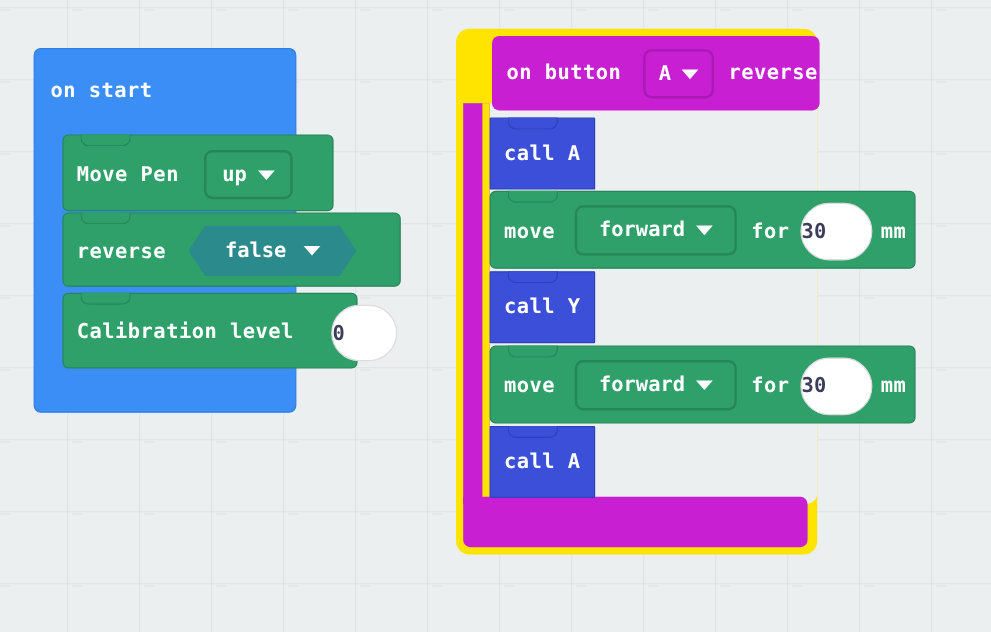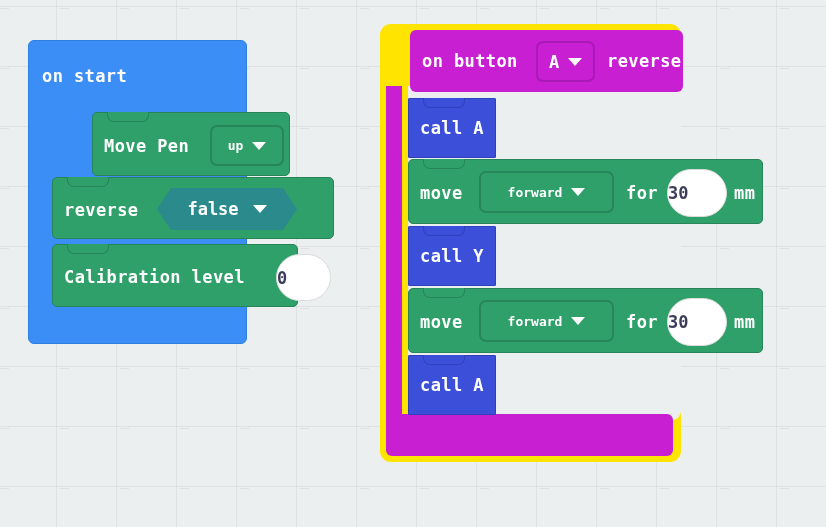--- a/index.html
+++ b/index.html
@@ -39,38 +39,38 @@
     position:absolute;color:#fff;font-size:17px;font-weight:bold;
     letter-spacing:0.4px;white-space:nowrap;line-height:1;
   }
   
   .onstart{
     left:28px;top:40px;width:219px;height:304px;
     background:#3a8ef6;border:1px solid #2f7fe0;border-radius:6px;
   }
   
   .grn{background:#2fa069;border:1px solid #27855a;border-radius:5px;}
-  .gr1{left:52px;top:112px;width:198px;height:64px;margin-left:40px;}
+  .gr1{left:52px;top:112px;width:226px;height:64px;}
   .gr2{left:52px;top:177px;width:282px;height:62px;}
   .gr3{left:52px;top:244px;width:246px;height:63px;padding-left:16px;}
   
   .notch-top{
     position:absolute;left:14px;top:-1px;width:40px;height:9px;
     background:#2fa069;border-left:1px solid #27855a;border-right:1px solid #27855a;
     border-bottom:1px solid #27855a;border-radius:0 0 7px 7px;
   }
   .notch-top-blue{
     position:absolute;left:14px;top:-1px;width:40px;height:9px;
     background:#3b4fd8;border-left:1px solid #3040bb;border-right:1px solid #3040bb;
     border-bottom:1px solid #3040bb;border-radius:0 0 7px 7px;
   }
   
   .ddown{
     position:absolute;background:#2fa069;border:2px solid #27855a;
-    border-radius:7px;color:#fff;font-size:13px;font-weight:bold;
+    border-radius:7px;color:#fff;font-size:17px;font-weight:bold;
     display:flex;align-items:center;justify-content:center;gap:9px;
     white-space:nowrap;box-sizing:border-box;
   }
   .caret{
     width:0;height:0;border-left:7px solid transparent;border-right:7px solid transparent;
     border-top:8px solid #fff;flex:none;
   }
   
   .hexfield{
     position:absolute;background:#2b8a8c;color:#fff;font-size:17px;font-weight:bold;

